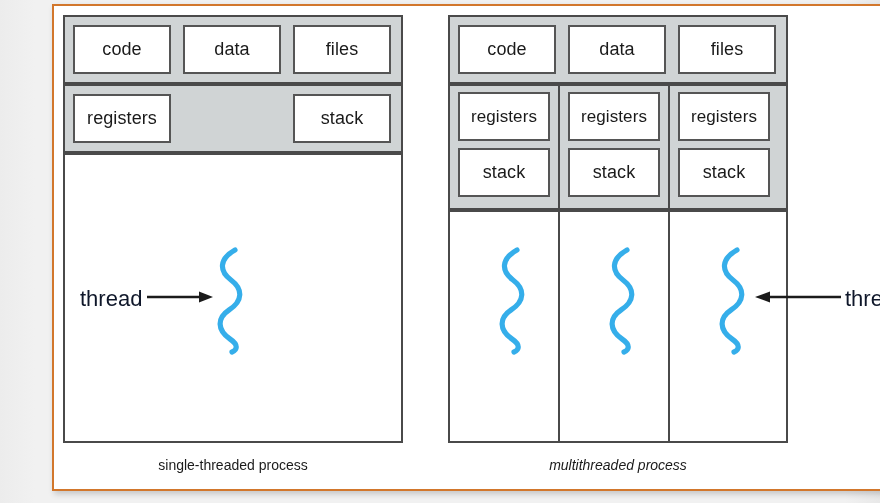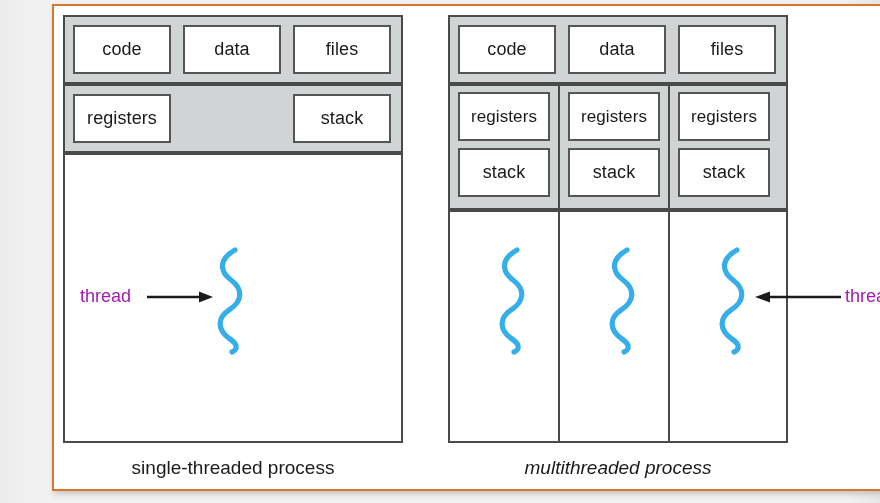--- a/index.html
+++ b/index.html
@@ -70,30 +70,30 @@
     background:#4a4a4a;
   }
 
   
   .squiggle{position:absolute;}
   .squiggle svg{display:block;}
 
   
   .annot{
     position:absolute;
-    font-size:18px;
-    color:#a21caf;
+    font-size:22px;
+    color:#0f172a;
     white-space:nowrap;
   }
   .arrow-svg{position:absolute;}
 
   
   .caption{
     position:absolute;
-    font-size:19px;
+    font-size:14px;
     color:#1b1b1b;
     white-space:nowrap;
     text-align:center;
   }
 </style>
 </head>
 <body>
 
 <div id="backdrop"></div>
 

